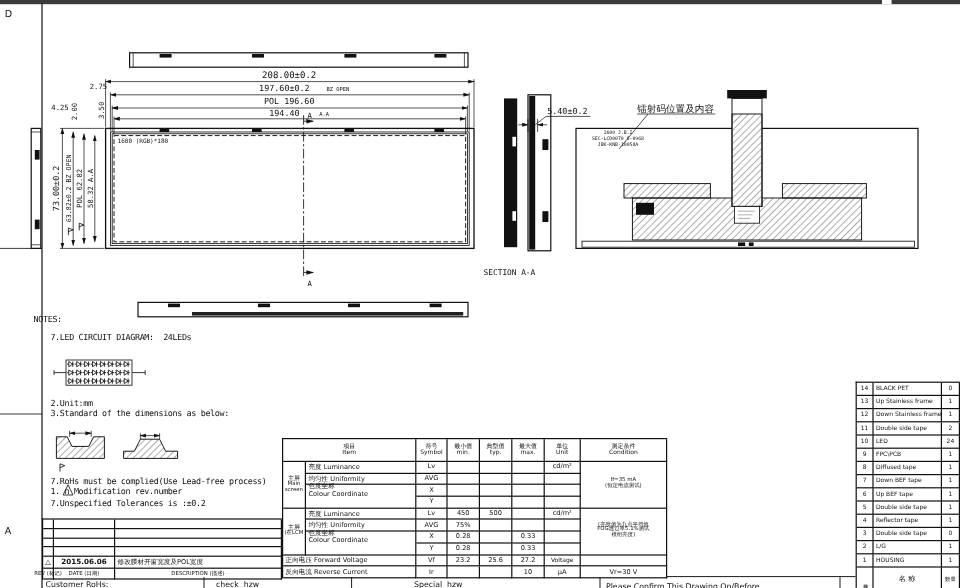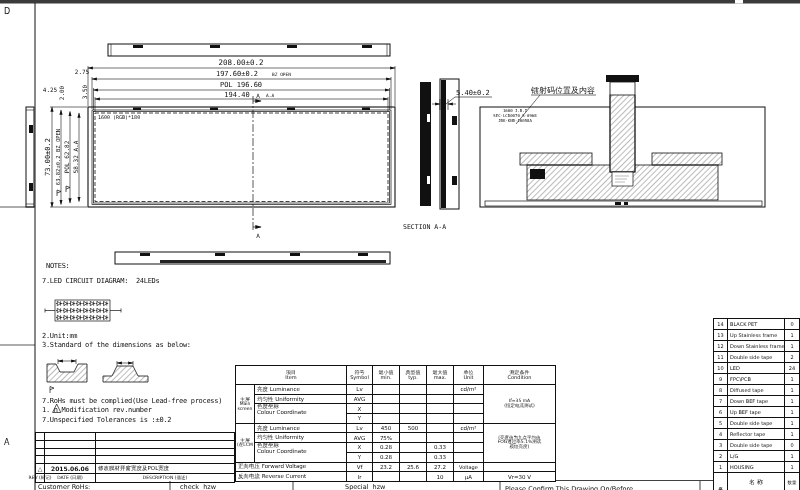--- a/index.html
+++ b/index.html
@@ -233,21 +233,21 @@
     <line x1="170" y1="481" x2="170" y2="490"></line>
     <line x1="293" y1="481" x2="293" y2="490"></line>
     <line x1="500" y1="481" x2="500" y2="490"></line>
     <line x1="700" y1="481" x2="700" y2="490"></line>
   </g>
 </svg>
 
 <div class="zl" style="left:4px;top:7px">D</div>
 <div class="zl" style="left:4px;top:438px">A</div>
 
-<div class="note" style="left:46px;top:262px">NOTES:</div>
+<div class="note" style="left:28px;top:262px">NOTES:</div>
 <div class="note" style="left:42px;top:277px">7.LED CIRCUIT DIAGRAM:  24LEDs</div>
 <div class="note" style="left:42px;top:332px">2.Unit:mm</div>
 <div class="note" style="left:42px;top:341px">3.Standard of the dimensions as below:</div>
 <div class="note" style="left:42px;top:397px">7.RoHs must be complied(Use Lead-free process)</div>
 <div class="note" style="left:42px;top:406px">1. n Modification rev.number</div>
 <div class="note" style="left:42px;top:416px">7.Unspecified Tolerances is :±0.2</div>
 
 <div class="t" style="left:35px;top:432px;width:200px;grid-template-columns:9px 51px auto;grid-template-rows:repeat(4,7.8px) 9.4px 9.4px">
   <div class="c"></div>
       <div class="c"></div>

